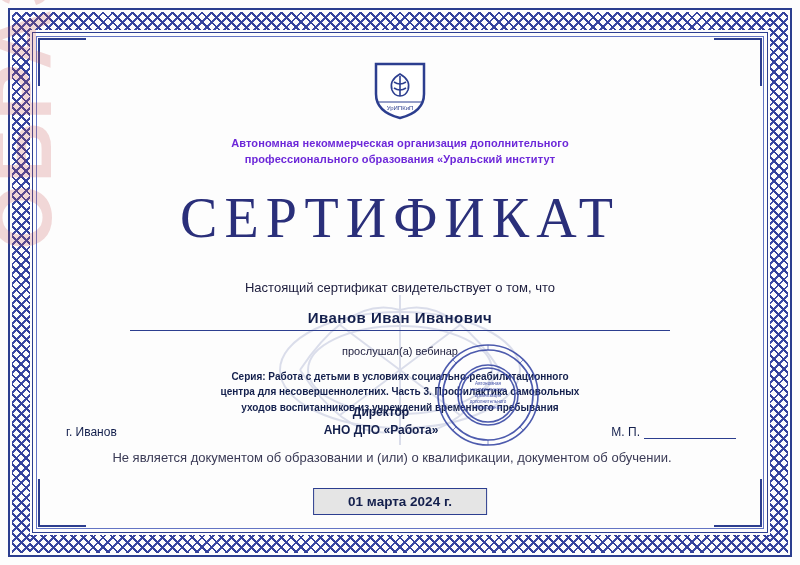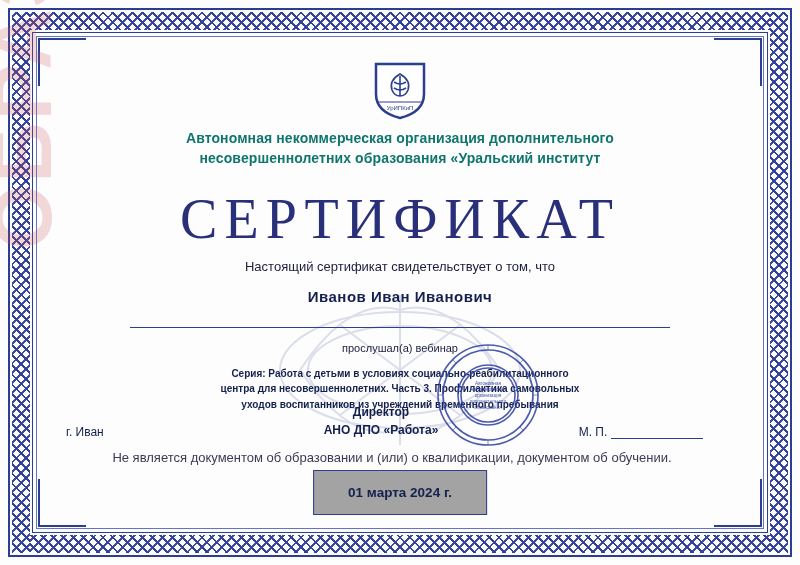--- a/index.html
+++ b/index.html
@@ -95,45 +95,45 @@
   .content {
     position: absolute;
     left: 48px; top: 44px; right: 48px; bottom: 44px;
     text-align: center;
   }
   .logo-wrap {
     margin-top: 16px;
     height: 62px;
   }
   .org-lines {
-    margin-top: 6px;
-    color: #0f766e;
-    font-size: 14px;
+    margin-top: 14px;
+    color: #6d28d9;
+    font-size: 11px;
     font-weight: bold;
     line-height: 1.45;
     letter-spacing: 0.1px;
   }
   .title {
     margin-top: 18px;
     font-size: 56px;
     font-weight: normal;
     color: #2a2f7a;
     letter-spacing: 7px;
     font-family: "Liberation Serif", serif;
   }
   .subtitle {
-    margin-top: 8px;
+    margin-top: 30px;
     font-size: 13px;
     color: #1c1c3c;
   }
   .name-line {
     margin: 14px auto 0 auto;
     width: 540px;
     border-bottom: 1.5px solid #2c3e8f;
-    padding-bottom: 22px;
+    padding-bottom: 4px;
     font-size: 15px;
     font-weight: bold;
     color: #14204d;
     letter-spacing: 0.5px;
   }
   .listened {
     margin-top: 14px;
     font-size: 11px;
     color: #1c1c3c;
   }
@@ -162,21 +162,21 @@
   .director {
     text-align: center;
     line-height: 1.45;
     font-size: 12px;
     font-weight: bold;
   }
   .director .pos { }
   .director .org { }
   .mp {
     width: 190px;
-    text-align: center;
+    text-align: right;
     padding-right: 6px;
     white-space: nowrap;
   }
   .mp .ul {
     display: inline-block;
     width: 92px;
     border-bottom: 1.2px solid #2c3e8f;
     margin-left: 4px;
     vertical-align: bottom;
     height: 12px;
@@ -187,25 +187,25 @@
     bottom: 56px;
     font-size: 13px;
     color: #3a3a55;
   }
   .date-box {
     position: absolute;
     left: 50%;
     transform: translateX(-50%);
     bottom: 6px;
     border: 1.5px solid #2c3e8f;
-    padding: 14px 34px;
+    padding: 5px 34px;
     font-size: 13.5px;
     font-weight: bold;
     color: #14204d;
-    background: #a3a3a3;
+    background: #e5e5e5;
   }
 
   
   .stamp {
     position: absolute;
     right: 210px;
     bottom: 72px;
     width: 108px;
     height: 108px;
     pointer-events: none;
@@ -252,21 +252,21 @@
           <path d="M26 22 Q32 26 38 22"></path>
           <path d="M26 28 Q32 32 38 28"></path>
         </g>
         <path d="M10 42 H54" stroke="#2c3e8f" stroke-width="1"></path>
         <text x="32" y="50" text-anchor="middle" font-family="Liberation Sans, sans-serif" font-size="6" fill="#2c3e8f">УрИПКиП</text>
       </svg>
     </div>
 
     <div class="org-lines">
       <div>Автономная некоммерческая организация дополнительного</div>
-      <div>несовершеннолетних образования «Уральский институт</div>
+      <div>профессионального образования «Уральский институт</div>
     </div>
 
     <div class="title">СЕРТИФИКАТ</div>
 
     <div class="subtitle">Настоящий сертификат свидетельствует о том, что</div>
 
     <div class="name-line">Иванов Иван Иванович</div>
 
     <div class="listened">прослушал(а) вебинар</div>
 
@@ -292,21 +292,21 @@
           <text x="54" y="44">Автономная</text>
           <text x="54" y="50">некоммерческая</text>
           <text x="54" y="56">организация</text>
           <text x="54" y="62">дополнительного</text>
           <text x="54" y="68">образования</text>
         </g>
       </svg>
     </div>
 
     <div class="sig-row">
-      <div class="city">г. Иван</div>
+      <div class="city">г. Иванов</div>
       <div class="director">
         <div class="pos">Директор</div>
         <div class="org">АНО ДПО «Работа»</div>
       </div>
       <div class="mp">
         <span>М. П.</span><span class="ul"></span>
       </div>
     </div>
 
     <div class="disclaimer">Не является документом об образовании и (или) о квалификации, документом об обучении.</div>

